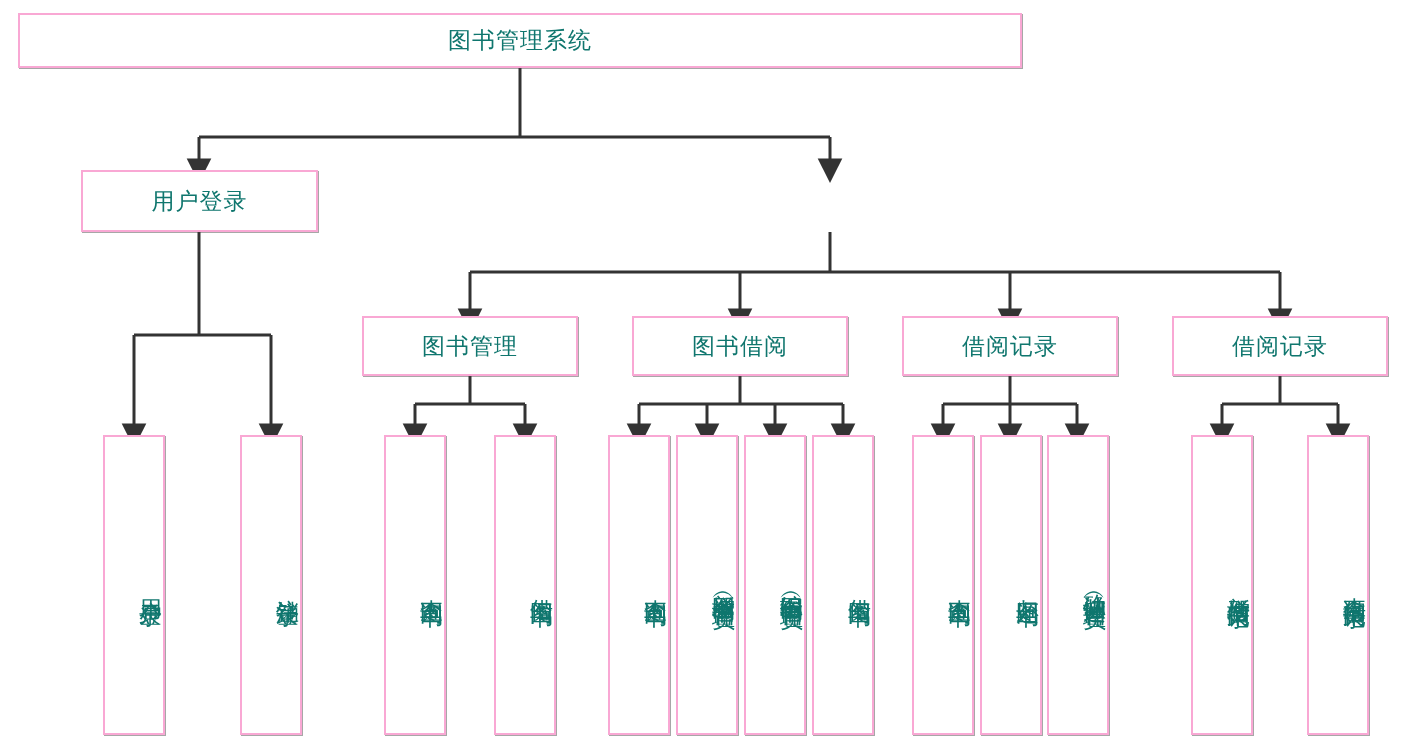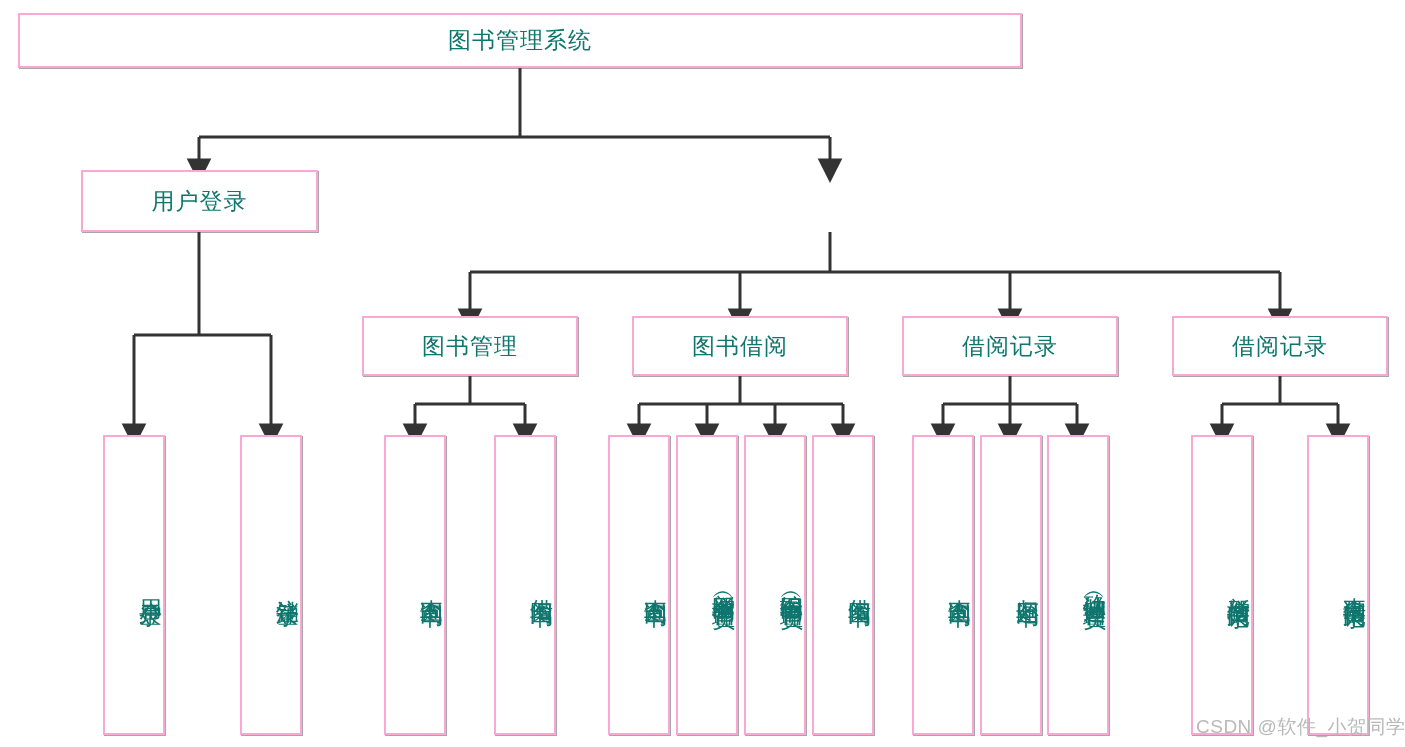--- a/index.html
+++ b/index.html
@@ -180,15 +180,14 @@
     <span class="vlabel">确认归还（管理员）</span>
   </div>
 
   <div class="node vert" style="left:1191px; top:435px; width:62px; height:300px;">
     <span class="vlabel">新增借阅记录</span>
   </div>
   <div class="node vert" style="left:1307px; top:435px; width:62px; height:300px;">
     <span class="vlabel">查询借阅记录</span>
   </div>
 
-  <div class="watermark" style="left:1196px; top:714px;">CSDN @软件_小贺同学</div>
 
 </div>
 
 </body></html>

